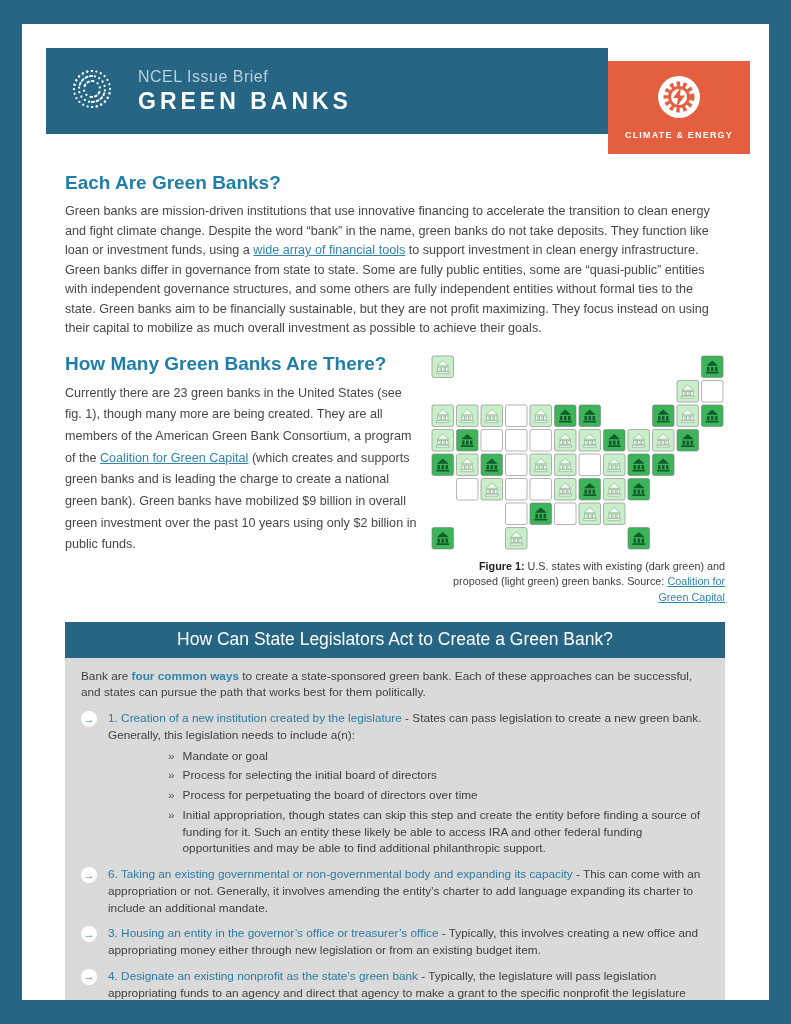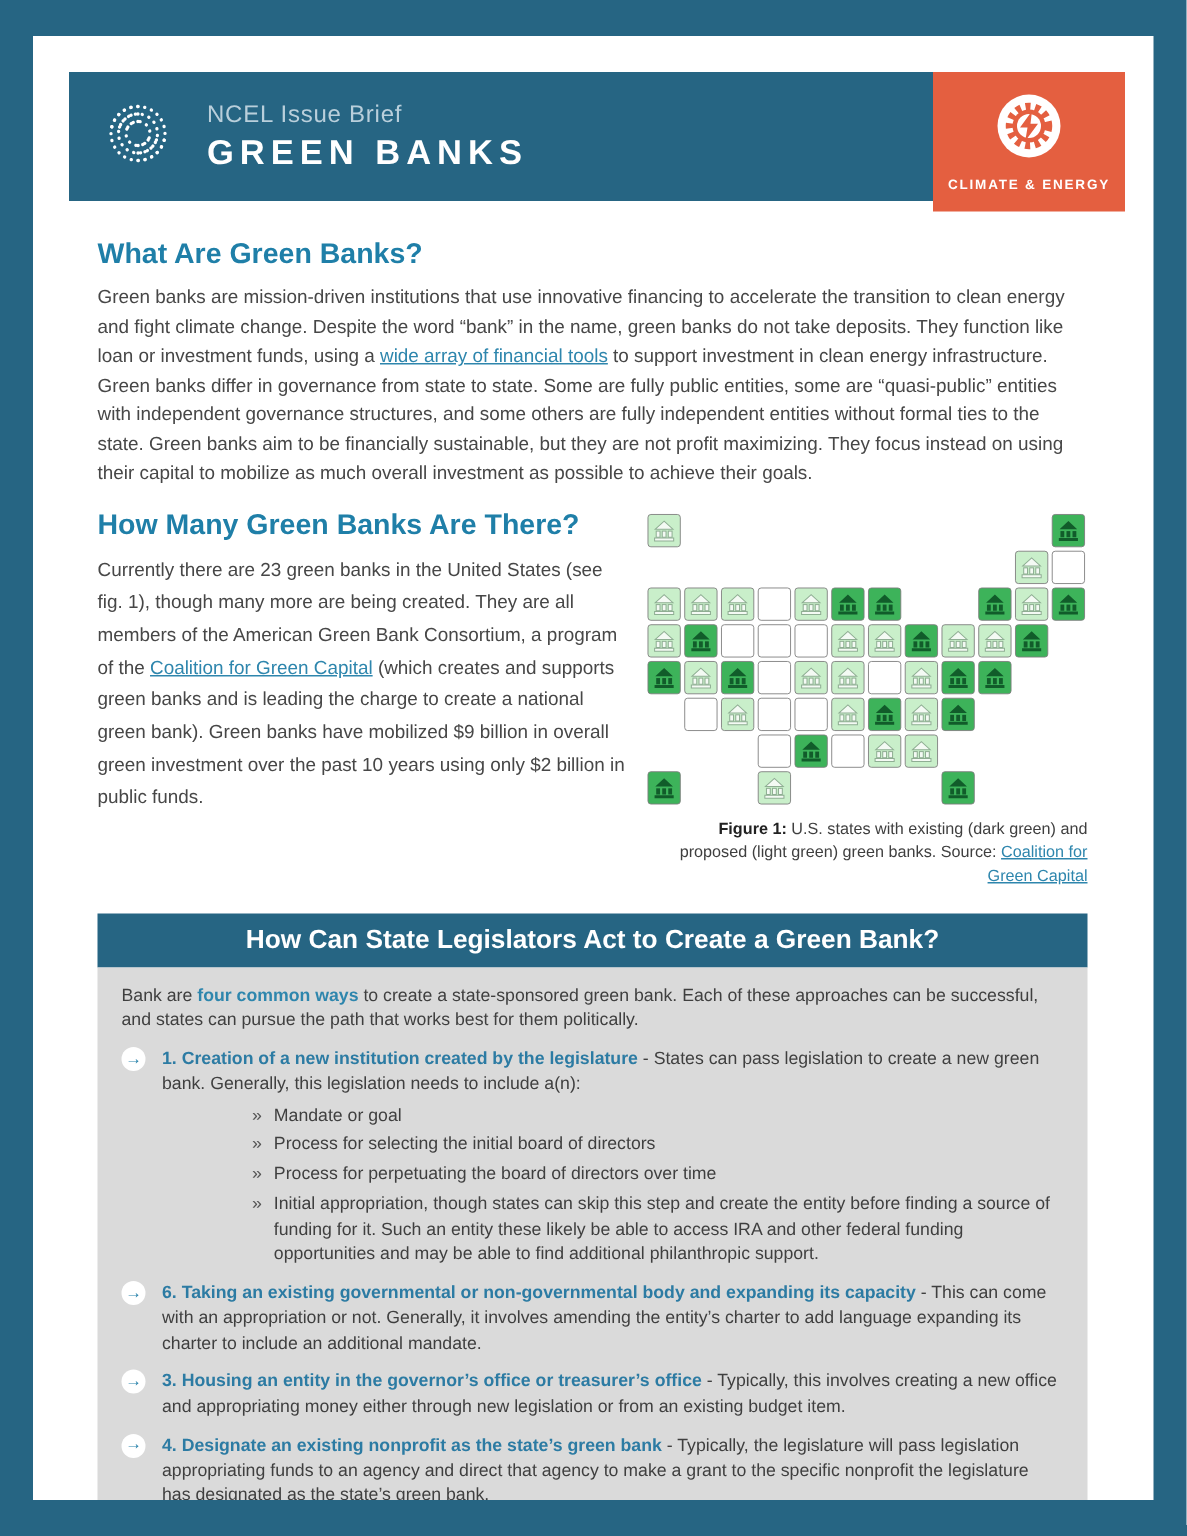--- a/index.html
+++ b/index.html
@@ -14,22 +14,22 @@
   
   .header-row{margin:24px 19px 0 24px;display:flex;align-items:flex-start;flex-shrink:0;}
   .header-bar{
     flex:1;height:86px;background:#266583;display:flex;align-items:center;
     padding-left:20px;gap:20px;
   }
   .brand-block{display:flex;flex-direction:column;gap:2px;}
   .brand-sub{color:#b9cfdb;font-size:16px;letter-spacing:0.5px;}
   .brand-title{color:#ffffff;font-size:23px;font-weight:bold;letter-spacing:4px;}
   .badge{
-    width:128px;height:93px;background:#e45f40;display:flex;flex-direction:column;
-    align-items:center;justify-content:center;gap:7px;
+    width:142px;height:93px;background:#e45f40;display:flex;flex-direction:column;
+    align-items:center;justify-content:center;gap:7px;margin-top:13px;
   }
   .badge-label{color:#ffffff;font-size:9px;font-weight:bold;letter-spacing:1.2px;}
   
   .content{margin:0 44px 0 43px;flex-shrink:0;}
   h2{
     color:#1f7fa8;font-size:19px;font-weight:bold;margin:18px 0 8px 0;
   }
   .body-text{
     color:#474747;font-size:12.6px;line-height:1.55;margin:0;
   }
@@ -42,32 +42,32 @@
   .col-right{flex:1;padding-top:2px;}
   .map-svg{display:block;width:100%;height:auto;}
   .fig-caption{
     margin-top:8px;text-align:right;font-size:10.8px;line-height:1.45;color:#3f3f3f;
   }
   
   .banner{
     margin-top:16px;height:36px;background:#266583;display:flex;align-items:center;
     justify-content:center;flex-shrink:0;
   }
-  .banner-title{color:#ffffff;font-size:17.5px;font-weight:bold;}
+  .banner-title{color:#ffffff;font-size:17.5px;font-weight:normal;}
   .gray-box{
     background:#dadada;padding:10px 18px 14px 16px;flex-shrink:0;
   }
   .gray-box p{margin:0;color:#3f3f3f;font-size:11.8px;line-height:1.42;}
   .way{display:flex;gap:11px;margin-top:9px;}
   .way-bullet{
     flex:0 0 16px;height:16px;margin-top:1px;background:#ffffff;border-radius:50%;
     color:#2e86ad;font-size:11px;font-weight:bold;display:flex;align-items:center;
     justify-content:center;line-height:1;
   }
-  .way-title{color:#2c7ba3;font-weight:bold;}
+  .way-title{color:#2c7ba3;font-weight:normal;}
   .subs{list-style:none;margin:4px 0 0 60px;padding:0;}
   .subs li{display:flex;gap:8px;margin-top:3px;color:#3f3f3f;font-size:11.8px;line-height:1.42;}
   .sub-marker{color:#555;flex-shrink:0;}
 </style>
 </head>
 <body>
 
 <div class="page">
 
   <div class="header-row">
@@ -97,21 +97,21 @@
           <circle cx="22" cy="22" r="11" fill="#e45f40"></circle>
           <circle cx="22" cy="22" r="8" fill="#ffffff"></circle>
           <polygon points="24,12 16,23 21,23 19.5,32 28,20.5 23,20.5" fill="#e45f40"></polygon>
         </svg>
       </span>
       <span class="badge-label">CLIMATE &amp; ENERGY</span>
     </div>
   </div>
 
   <div class="content">
-    <h2>What Are Green Banks?</h2>
+    <h2>Each Are Green Banks?</h2>
     <p class="body-text"><span class="seg-t">Green banks are mission-driven institutions that use innovative financing to accelerate the transition to clean energy and fight climate change. Despite the word “bank” in the name, green banks do not take deposits. They function like loan or investment funds, using a </span><a class="lnk" href="#">wide array of financial tools</a><span class="seg-t"> to support investment in clean energy infrastructure. Green banks differ in governance from state to state. Some are fully public entities, some are “quasi-public” entities with independent governance structures, and some others are fully independent entities without formal ties to the state. Green banks aim to be financially sustainable, but they are not profit maximizing. They focus instead on using their capital to mobilize as much overall investment as possible to achieve their goals.</span></p>
   </div>
 
   <div class="content two-col">
     <div class="col-left">
       <h2>How Many Green Banks Are There?</h2>
       <p class="body-text" style="line-height:1.72;"><span class="seg-t">Currently there are 23 green banks in the United States (see fig. 1), though many more are being created. They are all members of the American Green Bank Consortium, a program of the </span><a class="lnk" href="#">Coalition for Green Capital</a><span class="seg-t"> (which creates and supports green banks and is leading the charge to create a national green bank). Green banks have mobilized $9 billion in overall green investment over the past 10 years using only $2 billion in public funds.</span></p>
     </div>
     <div class="col-right">
       <svg id="us-map" class="map-svg" viewBox="0 0 300 200">

